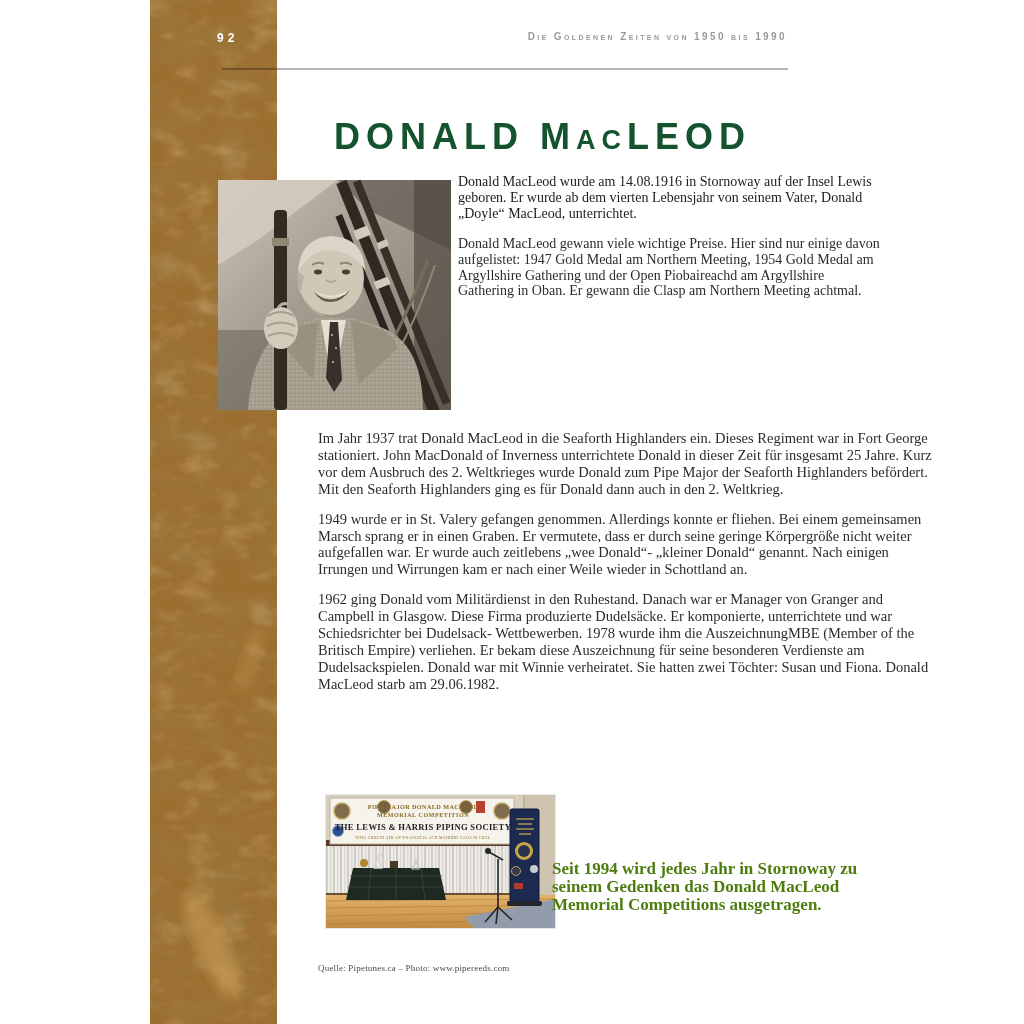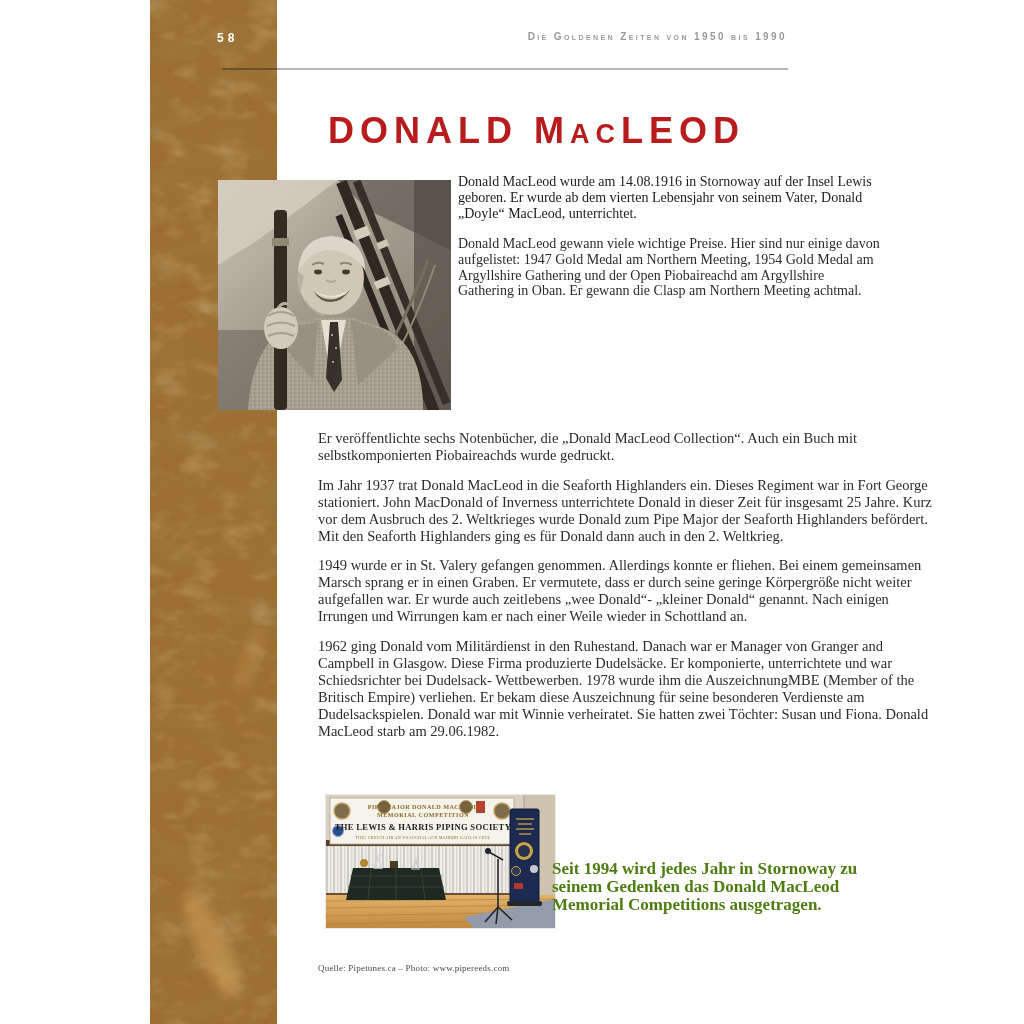--- a/index.html
+++ b/index.html
@@ -13,21 +13,21 @@
 
   .page-num{left:217px;top:31px;color:#ffffff;font-family:"Liberation Sans",sans-serif;
             font-size:12px;font-weight:bold;letter-spacing:4px;z-index:5;}
 
   .header-text{left:430px;top:31px;width:357px;text-align:right;color:#9a9a9a;
                font-family:"Liberation Sans",sans-serif;font-size:10px;font-weight:600;
                letter-spacing:2.4px;font-variant:small-caps;z-index:5;}
 
   .rule{left:222px;top:68px;width:566px;height:2px;background:#b5b5b5;mix-blend-mode:multiply;z-index:4;}
 
-  .title{left:319px;top:101px;margin:9px;color:#b91c1c;font-family:"Liberation Sans",sans-serif;
+  .title{left:319px;top:101px;margin:15px;color:#14532d;font-family:"Liberation Sans",sans-serif;
          font-size:36px;font-weight:800;letter-spacing:6px;white-space:nowrap;}
   .title .sc{font-size:27px;}
 
   .photo1{left:218px;top:180px;width:233px;height:230px;z-index:6;margin:0;}
   .photo2{left:318px;top:787px;width:229px;height:133px;margin:8px;box-shadow:0 0 0 1px #e8e8e8;}
 
   .narrow-col{left:458px;top:174px;width:424px;font-size:14px;line-height:15.9px;color:#2b2b2b;}
   .narrow-col p{margin:0 0 14px 0;}
   .intro{font-weight:normal;color:#1c1c1c;}
 
@@ -63,21 +63,21 @@
     </defs>
     <rect x="0" y="0" width="127" height="1024" fill="#9e6f30"></rect>
     <rect x="0" y="0" width="127" height="1024" filter="url(#fDark)" opacity="0.85"></rect>
     <rect x="0" y="0" width="127" height="1024" filter="url(#fLight)" opacity="0.7"></rect>
     <rect x="0" y="0" width="127" height="1024" filter="url(#fGrain)" opacity="0.5"></rect>
     <ellipse cx="62" cy="945" rx="16" ry="58" transform="rotate(-24 62 945)" fill="#cf9f58" opacity="0.55" filter="url(#fBlur)"></ellipse>
     <ellipse cx="100" cy="660" rx="10" ry="34" transform="rotate(18 100 660)" fill="#c2934e" opacity="0.35" filter="url(#fBlur)"></ellipse>
   </svg>
 </div>
 
-<div class="abs page-num">58</div>
+<div class="abs page-num">92</div>
 <div class="abs header-text">Die Goldenen Zeiten von 1950 bis 1990</div>
 <div class="abs rule"></div>
 
 <h1 class="abs title"><span>DONALD M</span><span class="sc">AC</span><span>LEOD</span></h1>
 
 <figure class="abs photo1">
   <svg width="233" height="230" viewBox="0 0 233 230">
     <defs>
       <linearGradient id="pbg" x1="0" y1="0" x2="1" y2="1">
         <stop offset="0" stop-color="#cdc6ba"></stop>
@@ -142,21 +142,20 @@
     <rect width="233" height="230" fill="#b9a98f" opacity="0.08"></rect>
   </svg>
 </figure>
 
 <div class="abs narrow-col">
   <p class="intro">Donald MacLeod wurde am 14.08.1916 in Stornoway auf der Insel Lewis geboren. Er wurde ab dem vierten Lebensjahr von seinem Vater, Donald „Doyle“ MacLeod, unterrichtet.</p>
   <p>Donald MacLeod gewann viele wichtige Preise. Hier sind nur einige davon aufgelistet: 1947 Gold Medal am Northern Meeting, 1954 Gold Medal am Argyllshire Gathering und der Open Piobaireachd am Argyllshire Gathering in Oban. Er gewann die Clasp am Northern Meeting achtmal.</p>
 </div>
 
 <div class="abs wide-col">
-  <p>Er veröffentlichte sechs Notenbücher, die „Donald MacLeod Collection“. Auch ein Buch mit selbstkomponierten Piobaireachds wurde gedruckt.</p>
   <p>Im Jahr 1937 trat Donald MacLeod in die Seaforth Highlanders ein. Dieses Regiment war in Fort George stationiert. John MacDonald of Inverness unterrichtete Donald in dieser Zeit für insgesamt 25 Jahre. Kurz vor dem Ausbruch des 2. Weltkrieges wurde Donald zum Pipe Major der Seaforth Highlanders befördert. Mit den Seaforth Highlanders ging es für Donald dann auch in den 2. Weltkrieg.</p>
   <p>1949 wurde er in St. Valery gefangen genommen. Allerdings konnte er fliehen. Bei einem gemeinsamen Marsch sprang er in einen Graben. Er vermutete, dass er durch seine geringe Körpergröße nicht weiter aufgefallen war. Er wurde auch zeitlebens „wee Donald“- „kleiner Donald“ genannt. Nach einigen Irrungen und Wirrungen kam er nach einer Weile wieder in Schottland an.</p>
   <p>1962 ging Donald vom Militärdienst in den Ruhestand. Danach war er Manager von Granger and Campbell in Glasgow. Diese Firma produzierte Dudelsäcke. Er komponierte, unterrichtete und war Schiedsrichter bei Dudelsack- Wettbewerben. 1978 wurde ihm die AuszeichnungMBE (Member of the Britisch Empire) verliehen. Er bekam diese Auszeichnung für seine besonderen Verdienste am Dudelsackspielen. Donald war mit Winnie verheiratet. Sie hatten zwei Töchter: Susan und Fiona. Donald MacLeod starb am 29.06.1982.</p>
 </div>
 
 <figure class="abs photo2">
   <svg width="229" height="133" viewBox="0 0 229 133">
     <defs>
       <linearGradient id="floor" x1="0" y1="0" x2="0" y2="1">
         <stop offset="0" stop-color="#e3b269"></stop>

